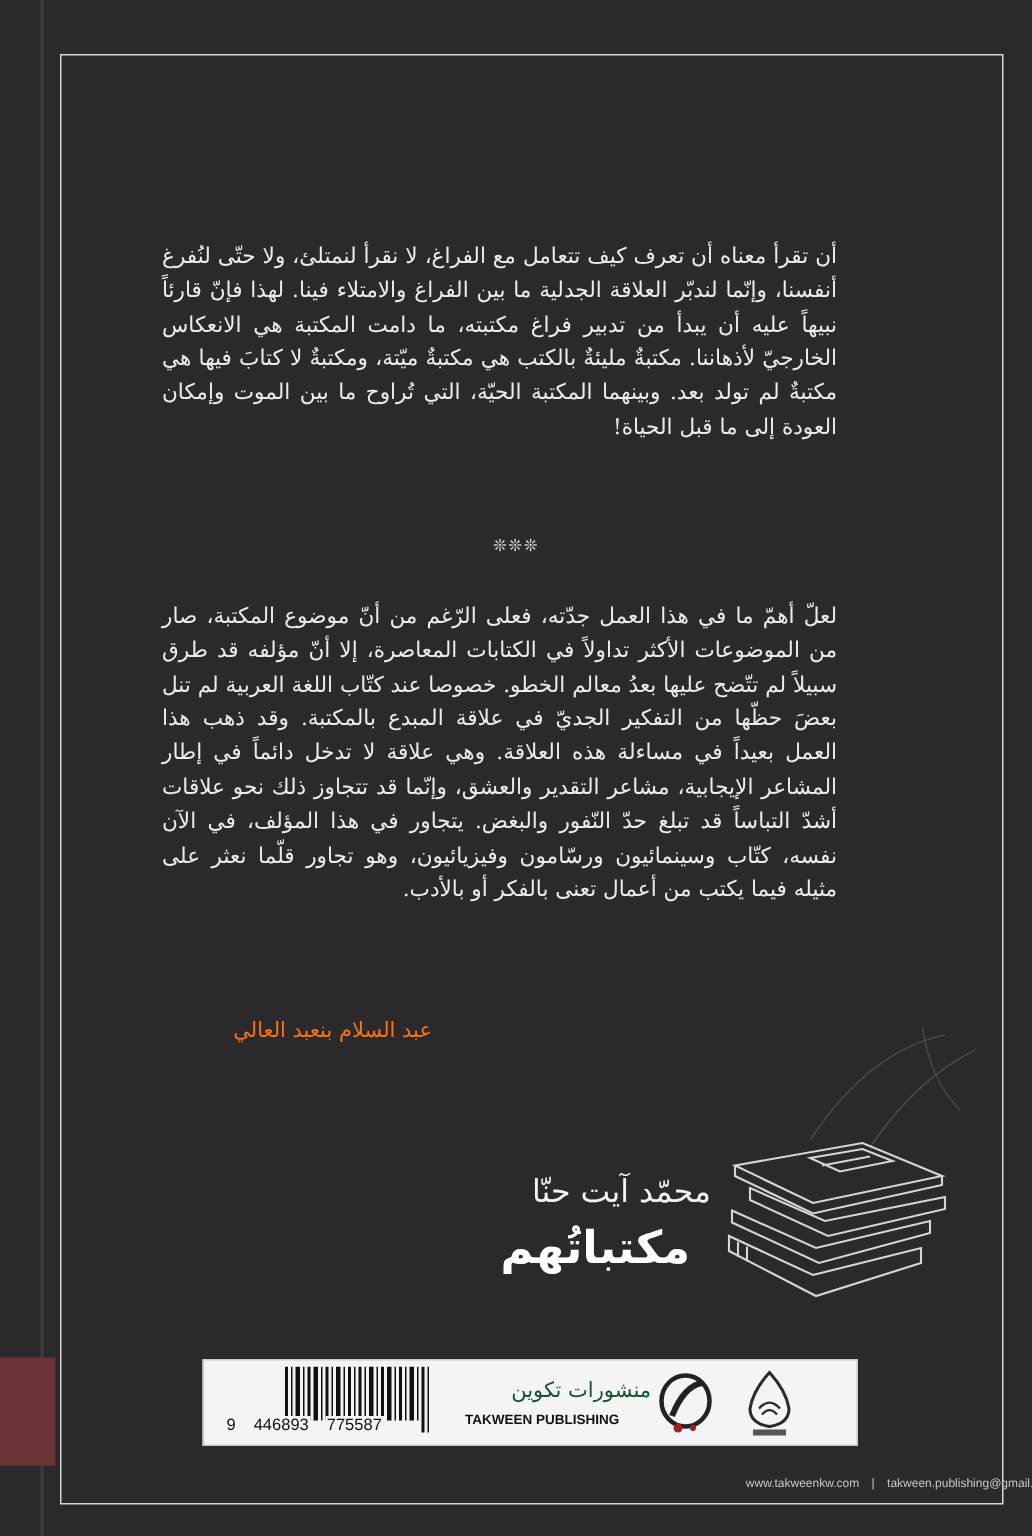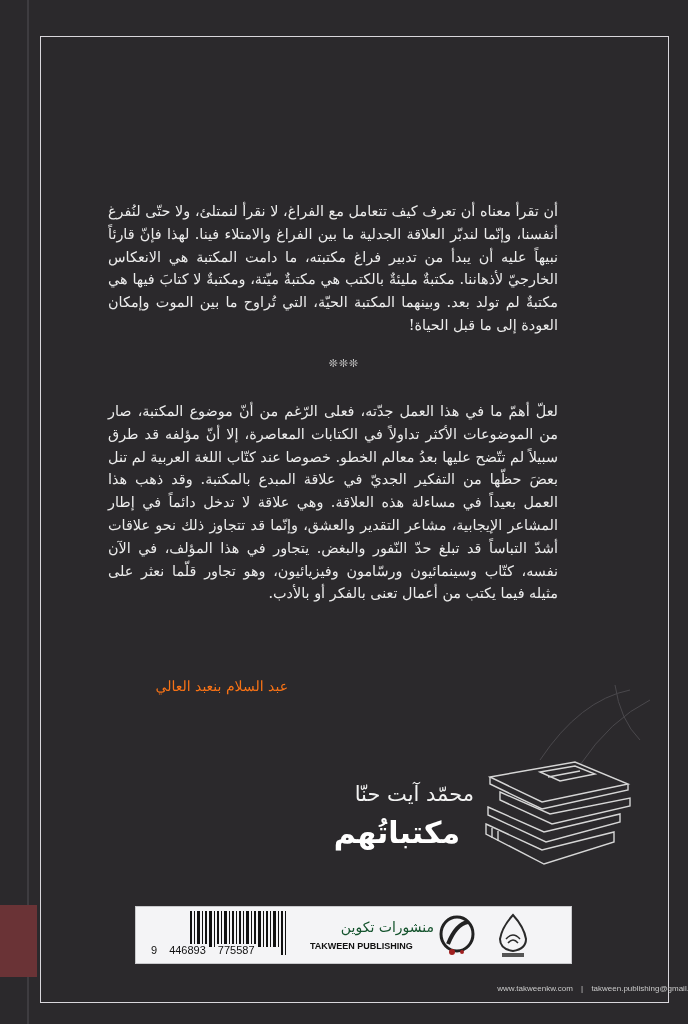--- a/index.html
+++ b/index.html
@@ -19,21 +19,21 @@
   }
   .frame {
     position:absolute; left:40px; top:36px; width:629px; height:967px;
     border:1.5px solid #d9d7dc; box-sizing:border-box;
   }
   .text-block {
     position:absolute; left:108px; width:450px;
     direction:rtl; text-align:justify; text-align-last:right;
     color:#ececec; font-size:14.4px; line-height:22.8px;
   }
-  .p1 { top:160px;margin-top:40px; }
+  .p1 { top:160px; }
   .p2 { top:400px; }
   .stars {
     position:absolute; top:357px; left:0; width:688px; text-align:center;
     color:#d8d8d8; font-size:11px; letter-spacing:1px;
     font-family:"DejaVu Sans", sans-serif;
   }
   .signature {
     position:absolute; top:678px; left:148px; width:140px;
     direction:rtl; text-align:right;
     color:#f97316; font-size:14px;

